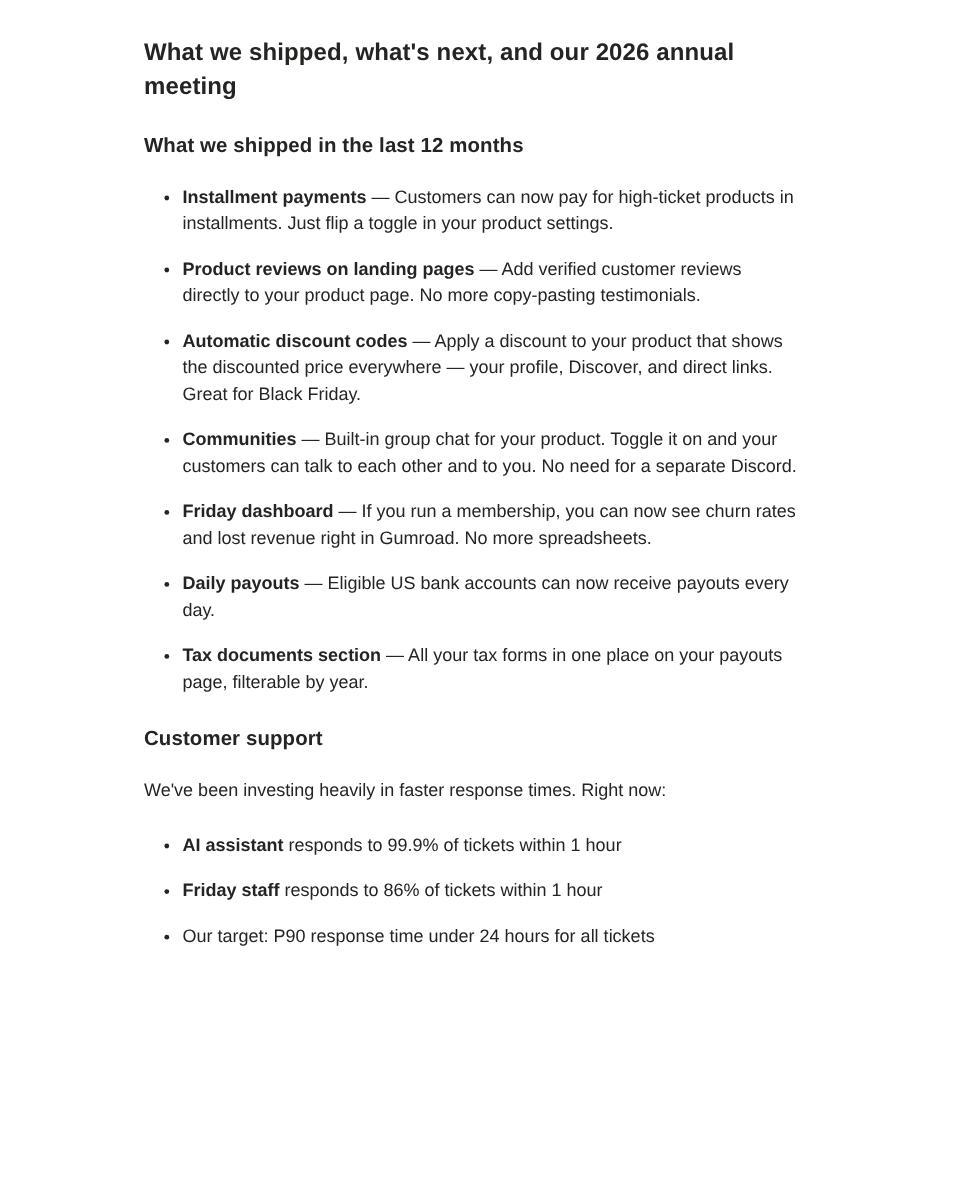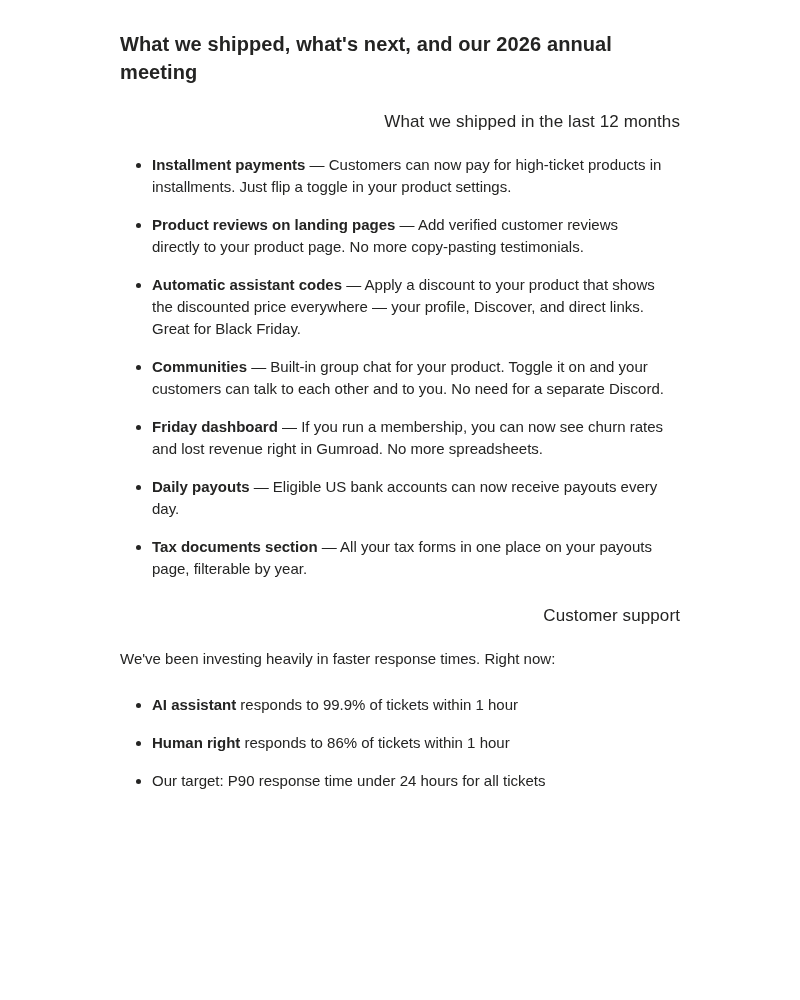--- a/index.html
+++ b/index.html
@@ -34,25 +34,24 @@
   p.body-text {
     font-size: 15px;
     line-height: 22px;
     font-weight: 400;
     margin: 0 0 24px 0;
     color: #242423;
   }
   h2.section-heading {
     font-size: 17px;
     line-height: 24px;
-    font-weight: 400;
+    font-weight: 700;
     letter-spacing: 0.1px;
     margin: 24px 0 20px 0;
     color: #242423;
-    text-align: right;
   }
   ul.bullet-list {
     margin: 0 0 24px 0;
     padding: 0 0 0 32px;
     list-style: disc outside;
   }
   ul.bullet-list li {
     font-size: 15px;
     line-height: 22px;
     margin: 0 12px 16px 0;
@@ -81,21 +80,21 @@
     <h2 class="section-heading">What we shipped in the last 12 months</h2>
 
     <ul class="bullet-list">
       <li>
         <span class="term">Installment payments</span><span> — Customers can now pay for high-ticket products in installments. Just flip a toggle in your product settings.</span>
       </li>
       <li>
         <span class="term">Product reviews on landing pages</span><span> — Add verified customer reviews directly to your product page. No more copy-pasting testimonials.</span>
       </li>
       <li>
-        <span class="term">Automatic assistant codes</span><span> — Apply a discount to your product that shows the discounted price everywhere — your profile, Discover, and direct links. Great for Black Friday.</span>
+        <span class="term">Automatic discount codes</span><span> — Apply a discount to your product that shows the discounted price everywhere — your profile, Discover, and direct links. Great for Black Friday.</span>
       </li>
       <li>
         <span class="term">Communities</span><span> — Built-in group chat for your product. Toggle it on and your customers can talk to each other and to you. No need for a separate Discord.</span>
       </li>
       <li>
         <span class="term">Friday dashboard</span><span> — If you run a membership, you can now see churn rates and lost revenue right in Gumroad. No more spreadsheets.</span>
       </li>
       <li>
         <span class="term">Daily payouts</span><span> — Eligible US bank accounts can now receive payouts every day.</span>
       </li>
@@ -106,21 +105,21 @@
 
     <h2 class="section-heading">Customer support</h2>
 
     <p class="body-text">We've been investing heavily in faster response times. Right now:</p>
 
     <ul class="bullet-list">
       <li>
         <span class="term">AI assistant</span><span> responds to 99.9% of tickets within 1 hour</span>
       </li>
       <li>
-        <span class="term">Human right</span><span> responds to 86% of tickets within 1 hour</span>
+        <span class="term">Friday staff</span><span> responds to 86% of tickets within 1 hour</span>
       </li>
       <li>
         <span>Our target: P90 response time under 24 hours for all tickets</span>
       </li>
     </ul>
 
 
   </div>
 </div>
 

